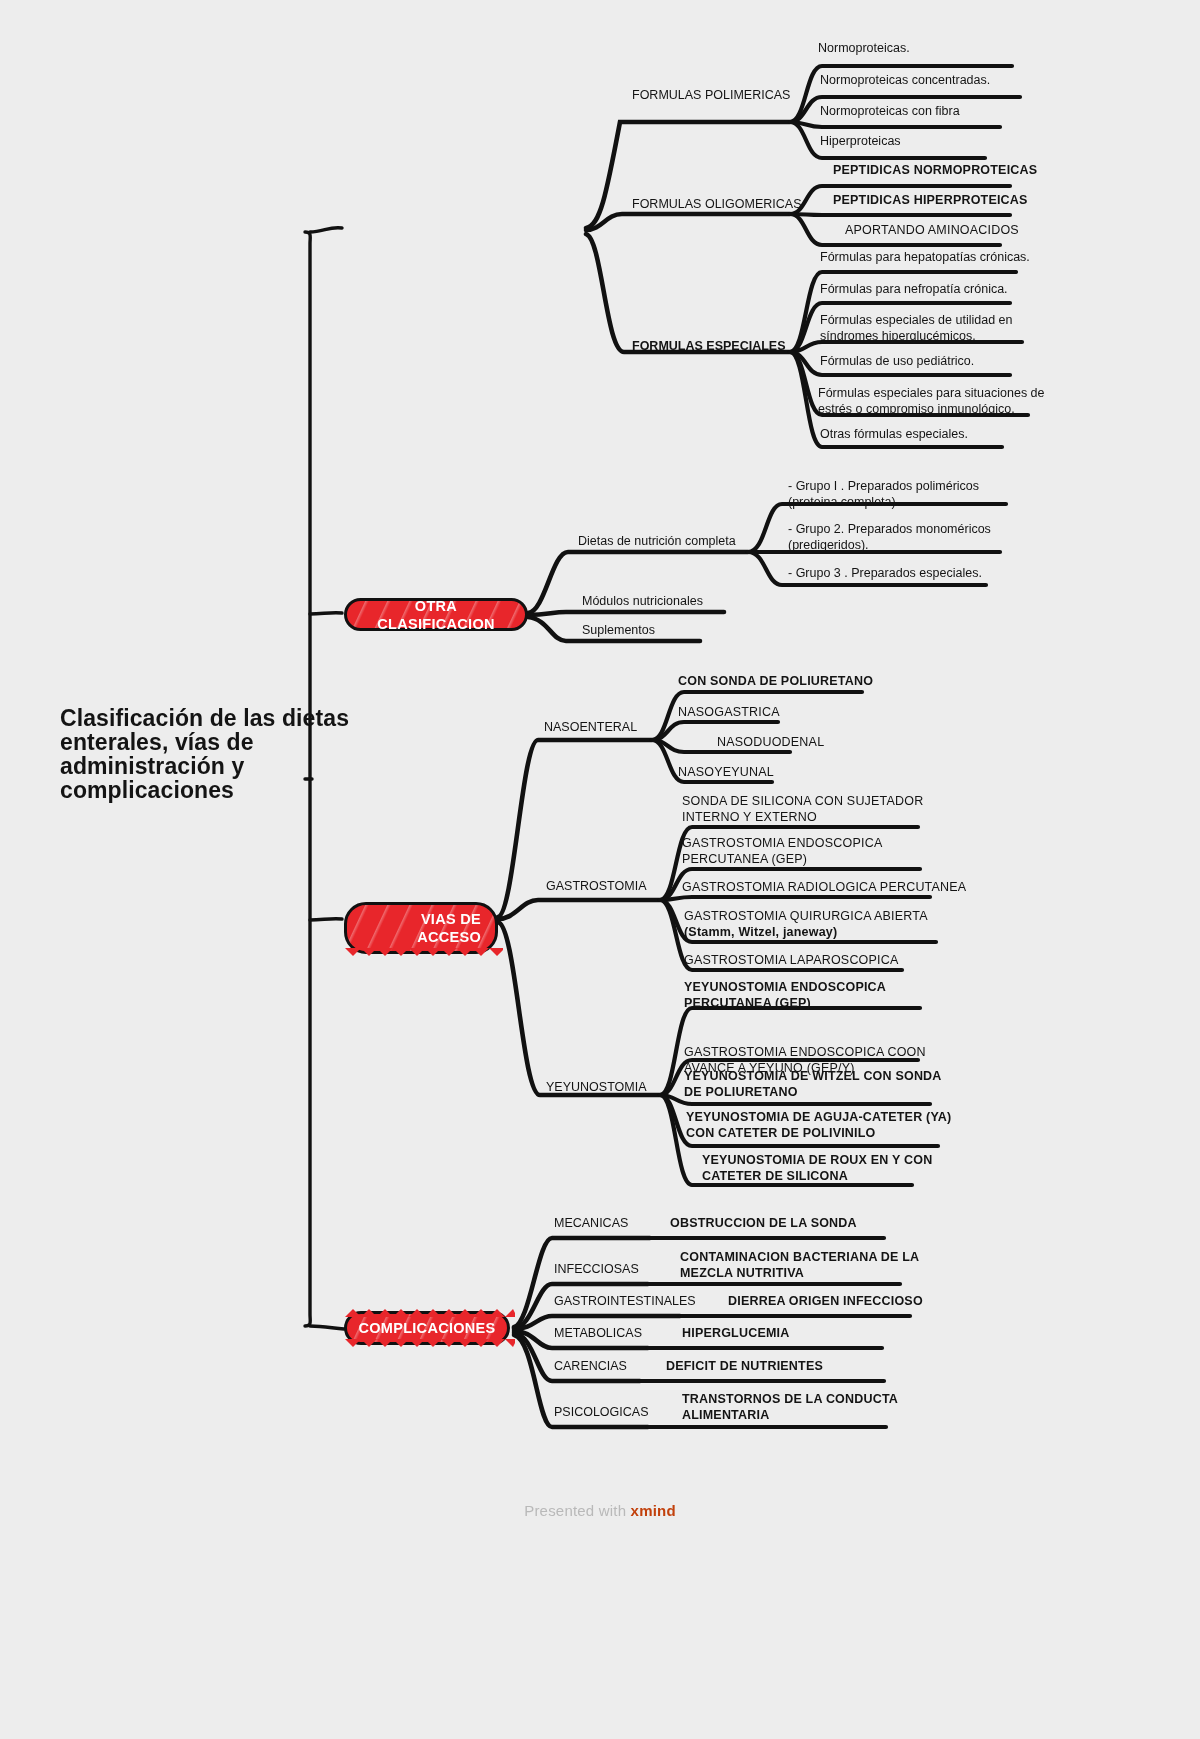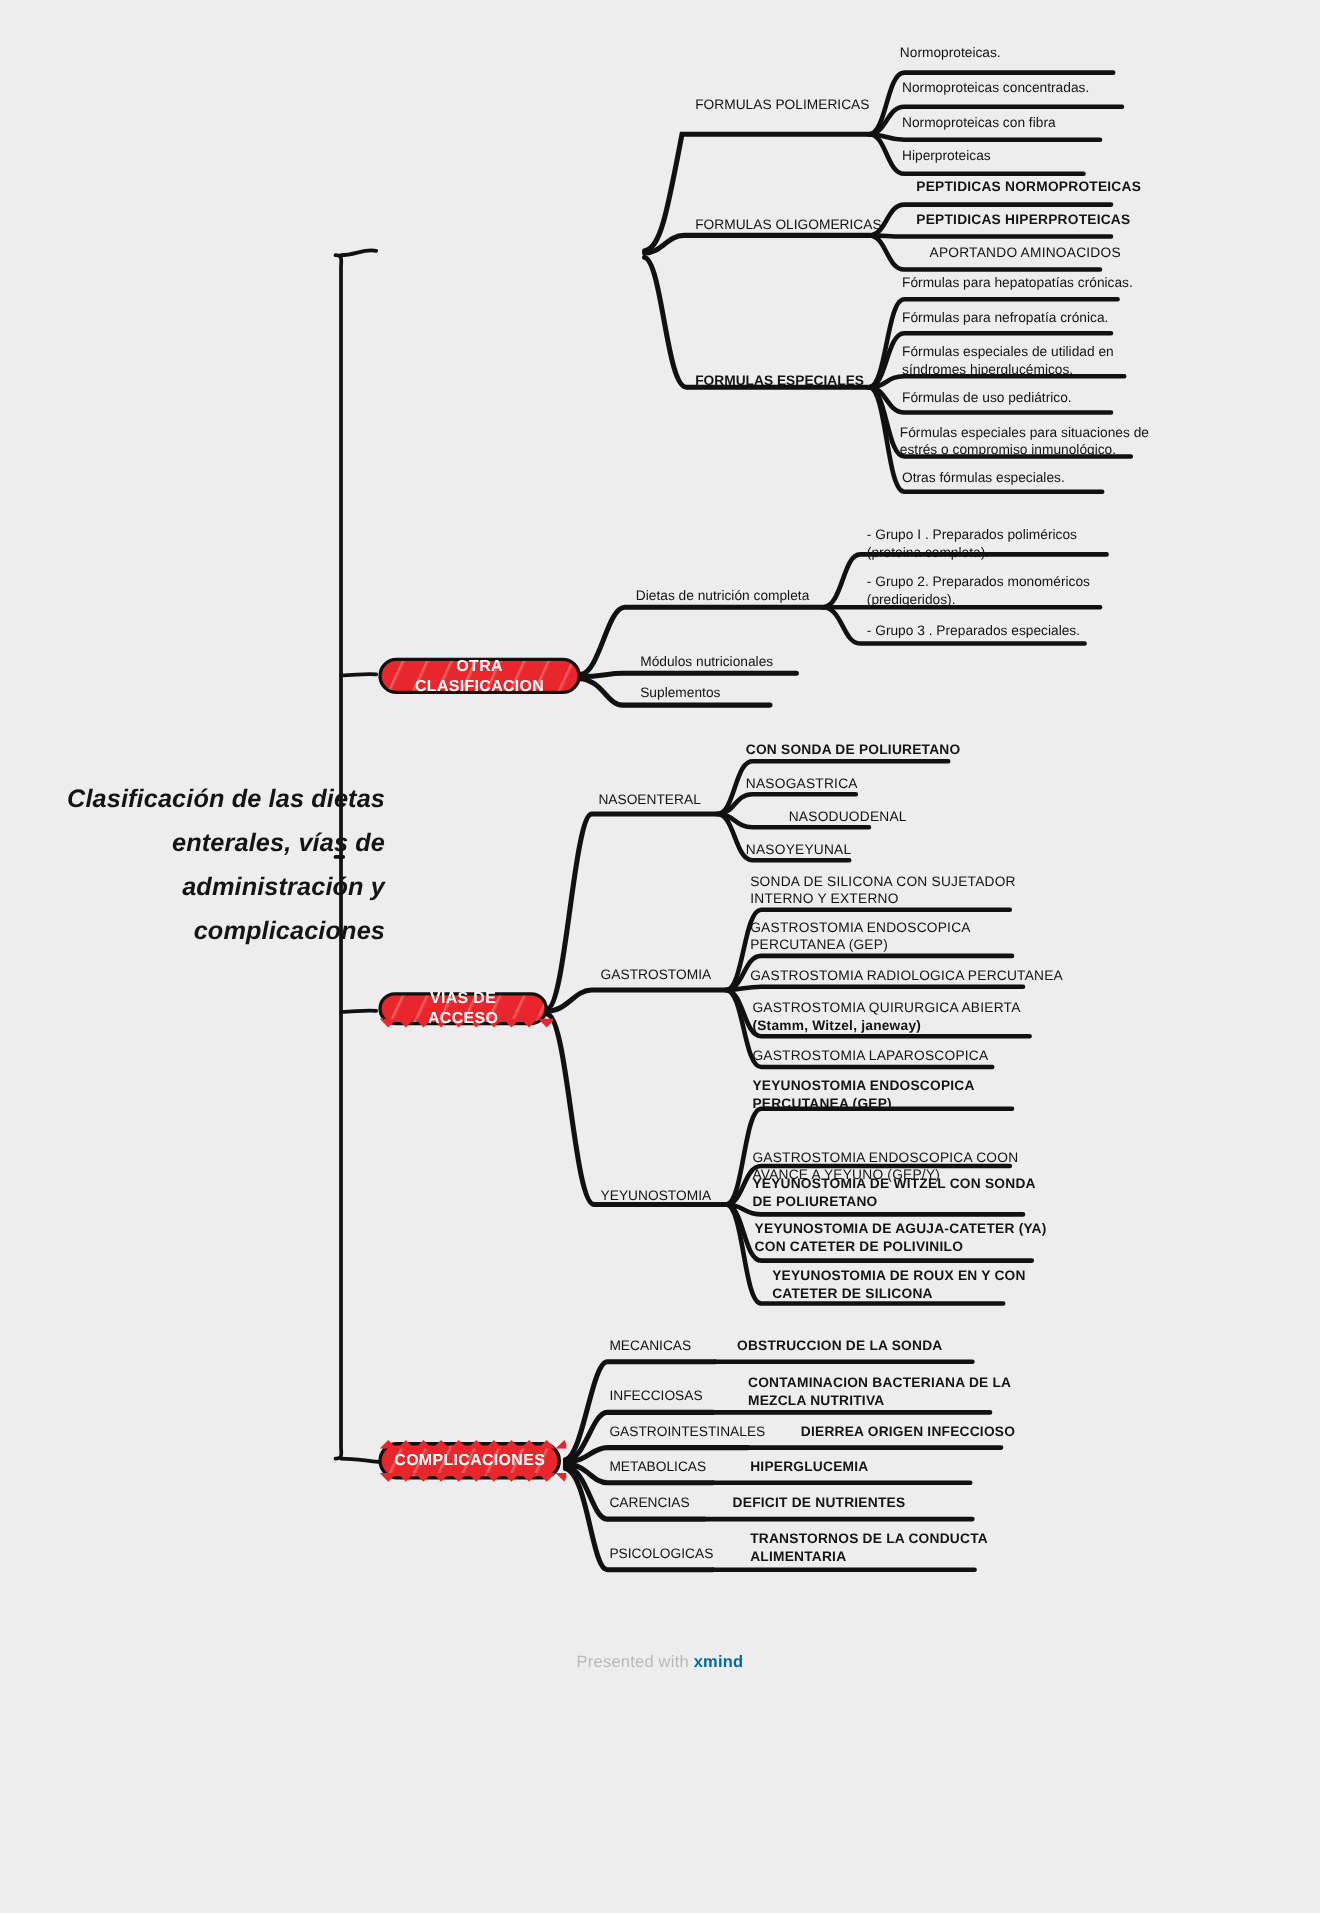--- a/index.html
+++ b/index.html
@@ -11,27 +11,26 @@
     overflow:hidden;
   }
   #canvas{position:absolute;inset:0;}
   svg.lines{position:absolute;left:0;top:0;width:1200px;height:1739px;pointer-events:none;}
 
   
   .root-title{
     position:absolute;
     left:60px; top:706px;
     width:290px;
-    text-align:right;
+    text-align:left;
     font-weight:bold;
     font-size:23px;
-    line-height:40px;
+    line-height:24px;
     color:#141414;
     letter-spacing:.1px;
-    font-style:italic;
   }
 
   
   .rednode{
     position:absolute;
     background:#e8262b;
     border:3px solid #111;
     border-radius:22px;
     color:#fff;
     font-weight:bold;
@@ -80,21 +79,21 @@
   .caps{letter-spacing:.2px;}
 
   
   .footer{
     position:absolute;left:0;right:0;top:1502px;
     text-align:center;
     color:#b9b9b9;
     font-size:15px;
     letter-spacing:.2px;
   }
-  .footer .xm{font-weight:bold;color:#0369a1;}
+  .footer .xm{font-weight:bold;color:#c2410c;}
 </style>
 </head>
 <body>
 
 <div id="canvas">
 
   <svg class="lines" viewBox="0 0 1200 1739">
     <g fill="none" stroke="#111" stroke-linecap="round">
 
       <path d="M305,232 C312,232 310,236 310,244 L310,1314 C310,1322 312,1326 305,1326" stroke-width="3.4"></path>
@@ -170,21 +169,21 @@
   </svg>
 
   <div class="root-title">Clasificación de las dietas enterales, vías de administración y complicaciones</div>
 
 
   <div class="rednode" style="left:344px;top:598px;width:184px;height:33px;">
     <span class="sheen"></span>
     <span class="txt">OTRA CLASIFICACION</span>
   </div>
 
-  <div class="rednode" style="left:344px;top:902px;width:154px;height:30px;">
+  <div class="rednode" style="left:344px;top:902px;width:154px;height:52px;text-align:right;">
     <span class="sheen"></span>
     <svg class="frill bot" viewBox="0 0 158 9" preserveAspectRatio="none">
       <path d="M0,0 L8,8 L16,0 L24,8 L32,0 L40,8 L48,0 L56,8 L64,0 L72,8 L80,0 L88,8 L96,0 L104,8 L112,0 L120,8 L128,0 L136,8 L144,0 L152,8 L158,2 L158,0 Z" fill="#e8262b"></path>
     </svg>
     <span class="txt">VIAS DE ACCESO</span>
   </div>
 
   <div class="rednode" style="left:344px;top:1311px;width:166px;height:34px;">
     <span class="sheen"></span>
     <svg class="frill top" viewBox="0 0 170 9" preserveAspectRatio="none">

